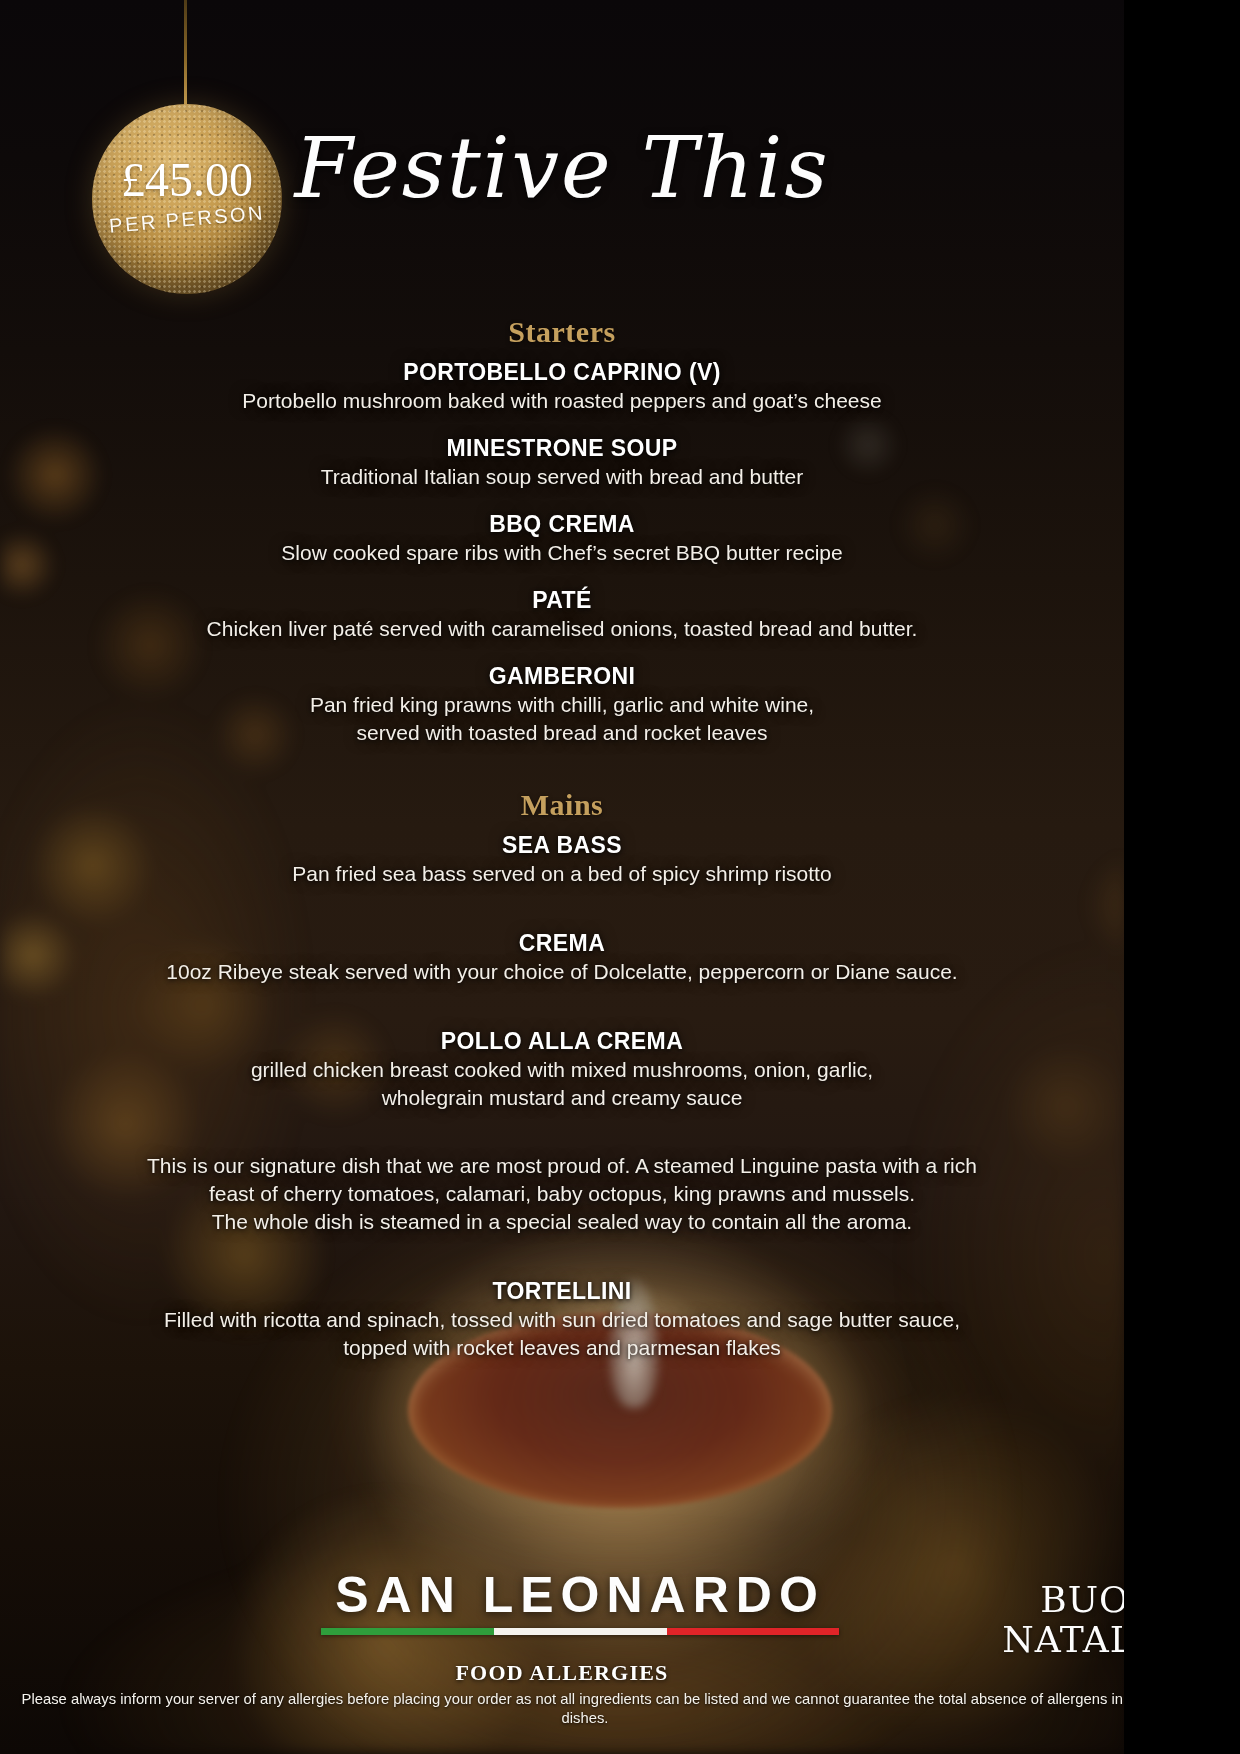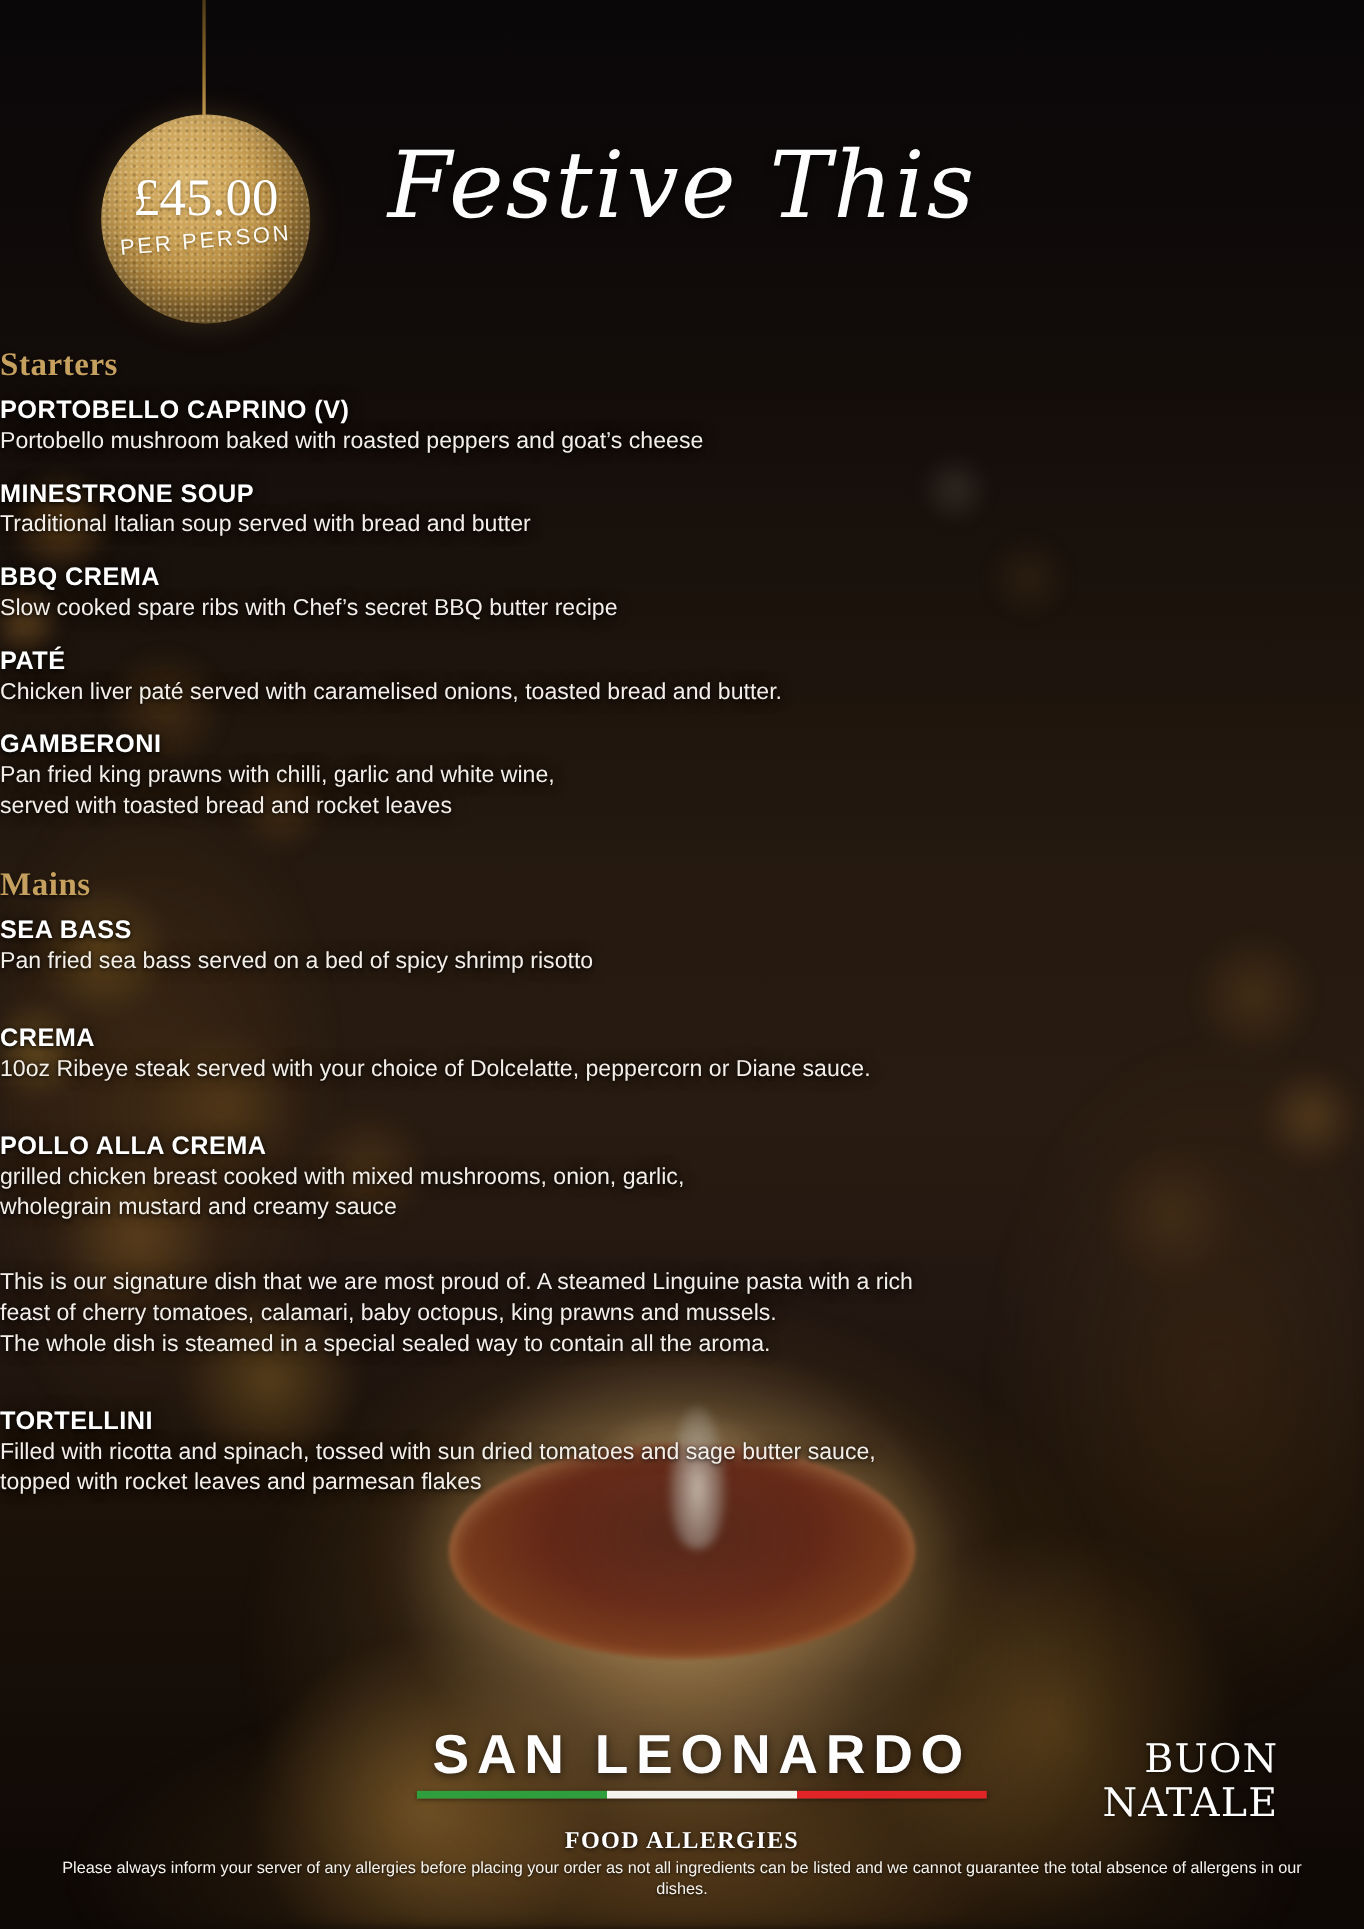--- a/index.html
+++ b/index.html
@@ -1,17 +1,17 @@
 <!DOCTYPE html>
 <html><head>
 <meta charset="utf-8">
 <style>
   html,body{margin:0;padding:0;background:#000;}
   .page{
-    position:relative;width:1240px;height:1754px;overflow:hidden;
+    position:relative;width:1124px;height:1754px;overflow:hidden;
     background:#0d0908;font-family:"Liberation Sans",sans-serif;color:#fff;
   }
   
   .bg-base{
     position:absolute;inset:0;
     background:linear-gradient(180deg,
       #0a0709 0%,#0d0909 9%,#130d0a 20%,#1c130c 33%,#261a10 47%,
       #281b11 58%,#221711 68%,#1c1209 78%,#150d07 88%,#0d0805 100%);
   }
   .bg-bokeh{
@@ -83,21 +83,21 @@
     font-size:20px;letter-spacing:2.5px;color:#fdfbf6;text-shadow:0 1px 3px rgba(80,55,15,.5);
   }
   
   .title{
     position:absolute;left:0;right:0;top:118px;text-align:center;
     font-family:"DejaVu Serif","Liberation Serif",serif;font-style:italic;font-weight:400;
     font-size:84px;line-height:100px;color:#fdfdfd;letter-spacing:2px;
     text-shadow:0 2px 8px rgba(0,0,0,.7);
   }
   
-  .menu{position:absolute;left:0;right:0;top:314px;text-align:left;}
+  .menu{position:absolute;left:0;right:0;top:314px;text-align:center;}
   .section-heading{
     font-family:"Liberation Serif","DejaVu Serif",serif;font-weight:700;
     font-size:30px;line-height:36px;color:#c5a05e;letter-spacing:.5px;
     text-shadow:0 1px 4px rgba(0,0,0,.65);margin-bottom:7px;
   }
   .item{margin-bottom:18px;}
   .mains{margin-top:40px;}
   .mains .item{margin-bottom:40px;}
   .item-name{
     font-size:23px;line-height:30px;font-weight:700;letter-spacing:.4px;color:#ffffff;

